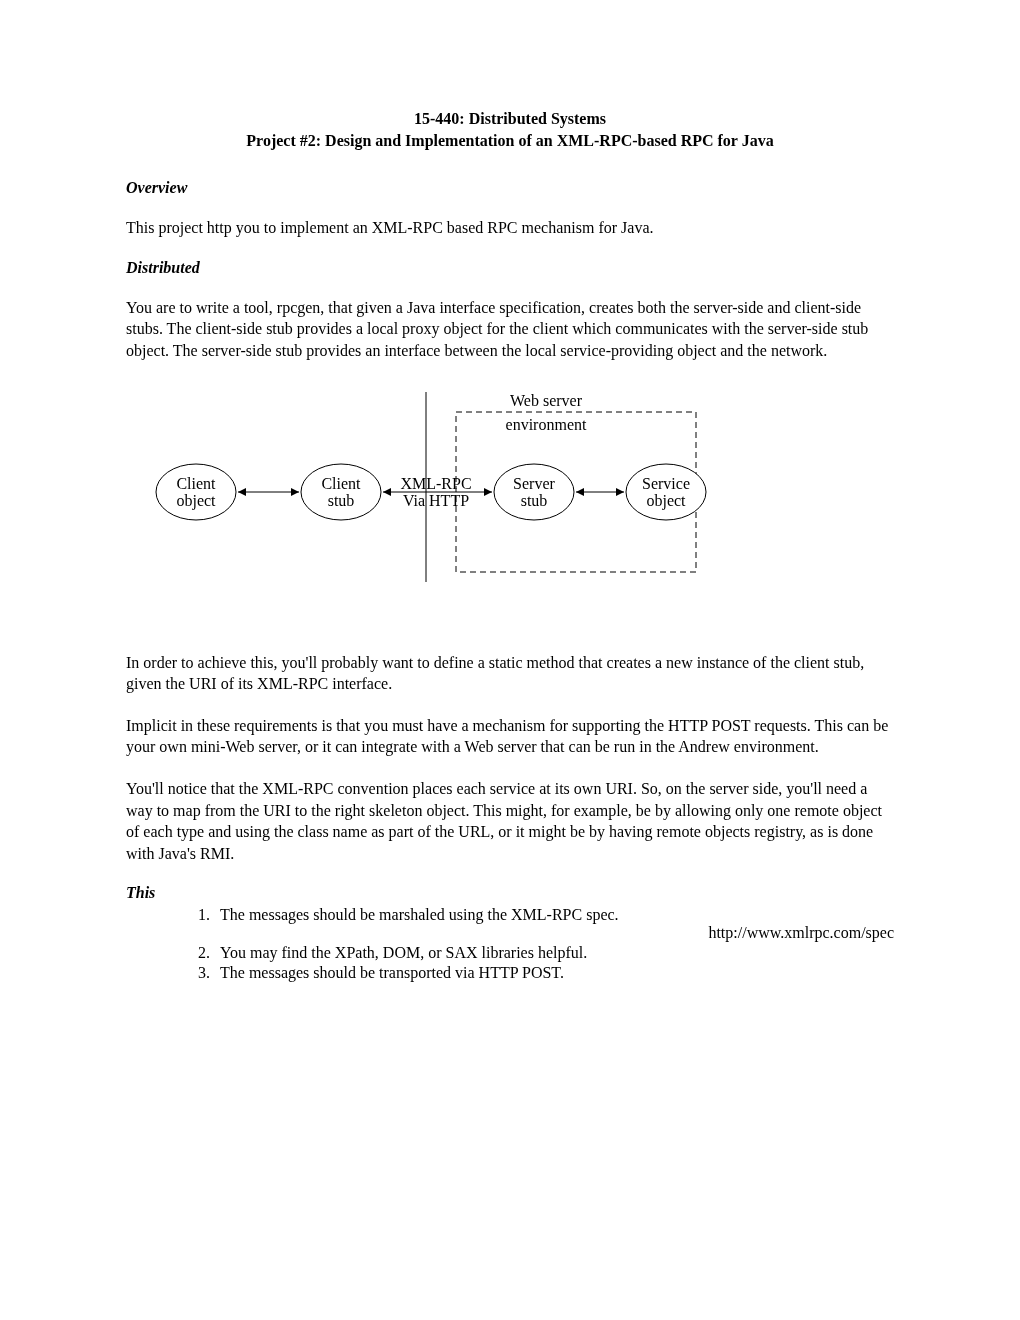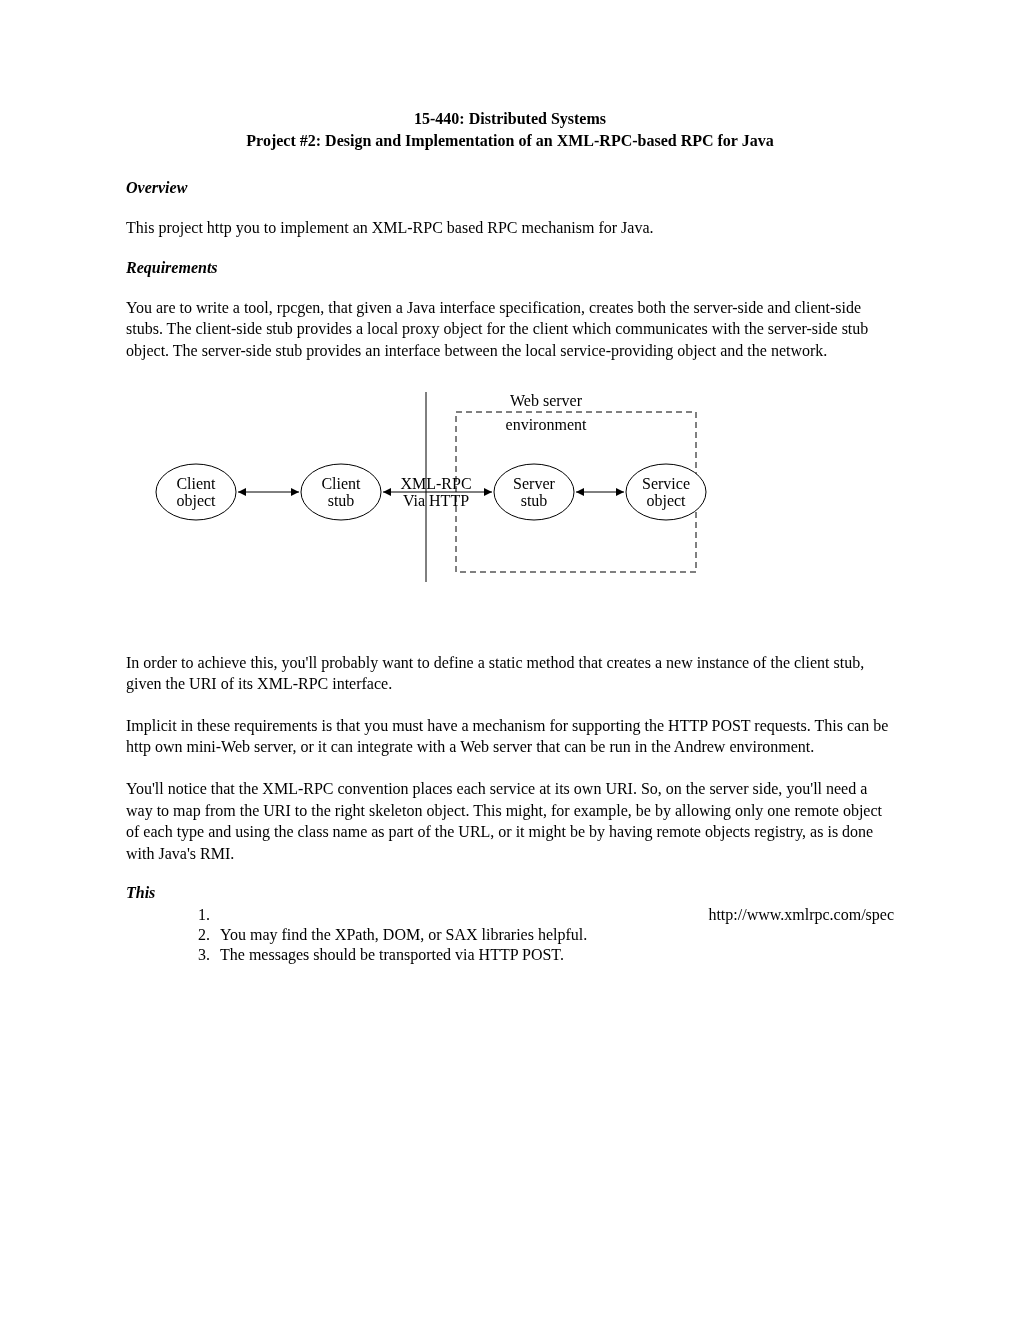--- a/index.html
+++ b/index.html
@@ -93,21 +93,21 @@
 <div class="page">
 
   <div class="title-block">
     <div class="line">15-440: Distributed Systems</div>
     <div class="line">Project #2: Design and Implementation of an XML-RPC-based RPC for Java</div>
   </div>
 
   <div class="section-head">Overview</div>
   <div class="para">This project http you to implement an XML-RPC based RPC mechanism for Java.</div>
 
-  <div class="section-head">Requirements</div>
+  <div class="section-head">Distributed</div>
   <div class="para">
     <span>You are to write a tool, </span><span class="italic">rpcgen</span><span>, that given a Java interface specification, creates both the server-side and client-side stubs. The client-side stub provides a local proxy object for the client which communicates with the server-side stub object. The server-side stub provides an interface between the local service-providing object and the network.</span>
   </div>
 
   <div class="diagram-area">
     <svg viewBox="0 0 768 220">
 
       <line class="solid" x1="300" y1="10" x2="300" y2="200"></line>
 
       <rect class="dash" x="330" y="30" width="240" height="160"></rect>
@@ -142,25 +142,26 @@
       <polygon class="arrowhead" points="257,110 265,106 265,114"></polygon>
       <polygon class="arrowhead" points="366,110 358,106 358,114"></polygon>
 
       <line class="solid" x1="450" y1="110" x2="498" y2="110"></line>
       <polygon class="arrowhead" points="450,110 458,106 458,114"></polygon>
       <polygon class="arrowhead" points="498,110 490,106 490,114"></polygon>
     </svg>
   </div>
 
   <div class="para">In order to achieve this, you'll probably want to define a static method that creates a new instance of the client stub, given the URI of its XML-RPC interface.</div>
-  <div class="para">Implicit in these requirements is that you must have a mechanism for supporting the HTTP POST requests. This can be http own mini-Web server, or it can integrate with a Web server that can be run in the Andrew environment.</div>
+  <div class="para">Implicit in these requirements is that you must have a mechanism for supporting the HTTP POST requests. This can be your own mini-Web server, or it can integrate with a Web server that can be run in the Andrew environment.</div>
   <div class="para">You'll notice that the XML-RPC convention places each service at its own URI. So, on the server side, you'll need a way to map from the URI to the right skeleton object. This might, for example, be by allowing only one remote object of each type and using the class name as part of the URL, or it might be by having remote objects registry, as is done with Java's RMI.</div>
 
   <div class="section-head" style="margin-bottom:4px;">This</div>
   <ol class="notes-list">
     <li>
+      <span>The messages should be marshaled using the XML-RPC spec.</span>
       <span class="sub-note">http://www.xmlrpc.com/spec</span>
     </li>
     <li>You may find the XPath, DOM, or SAX libraries helpful.</li>
     <li>The messages should be transported via HTTP POST.</li>
   </ol>
 
 </div>
 
 </body></html>

